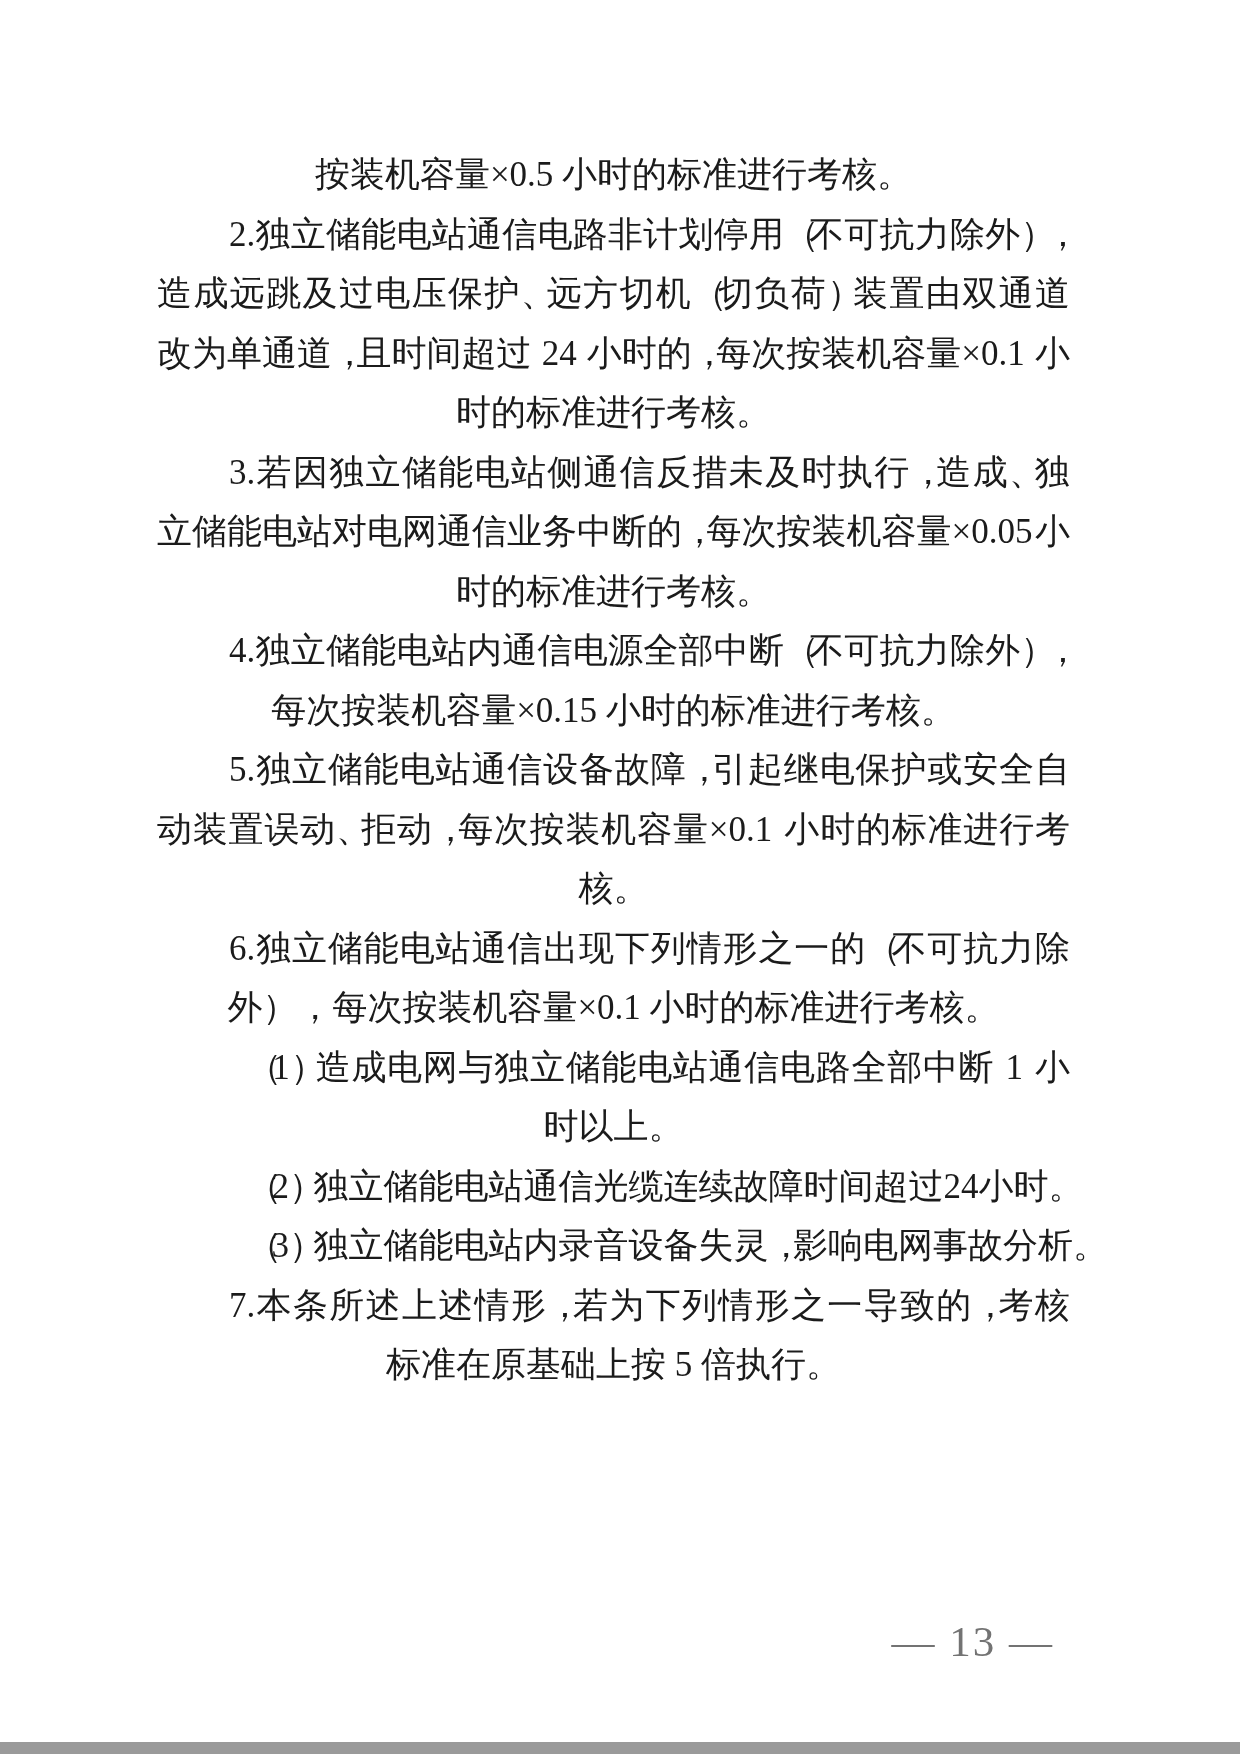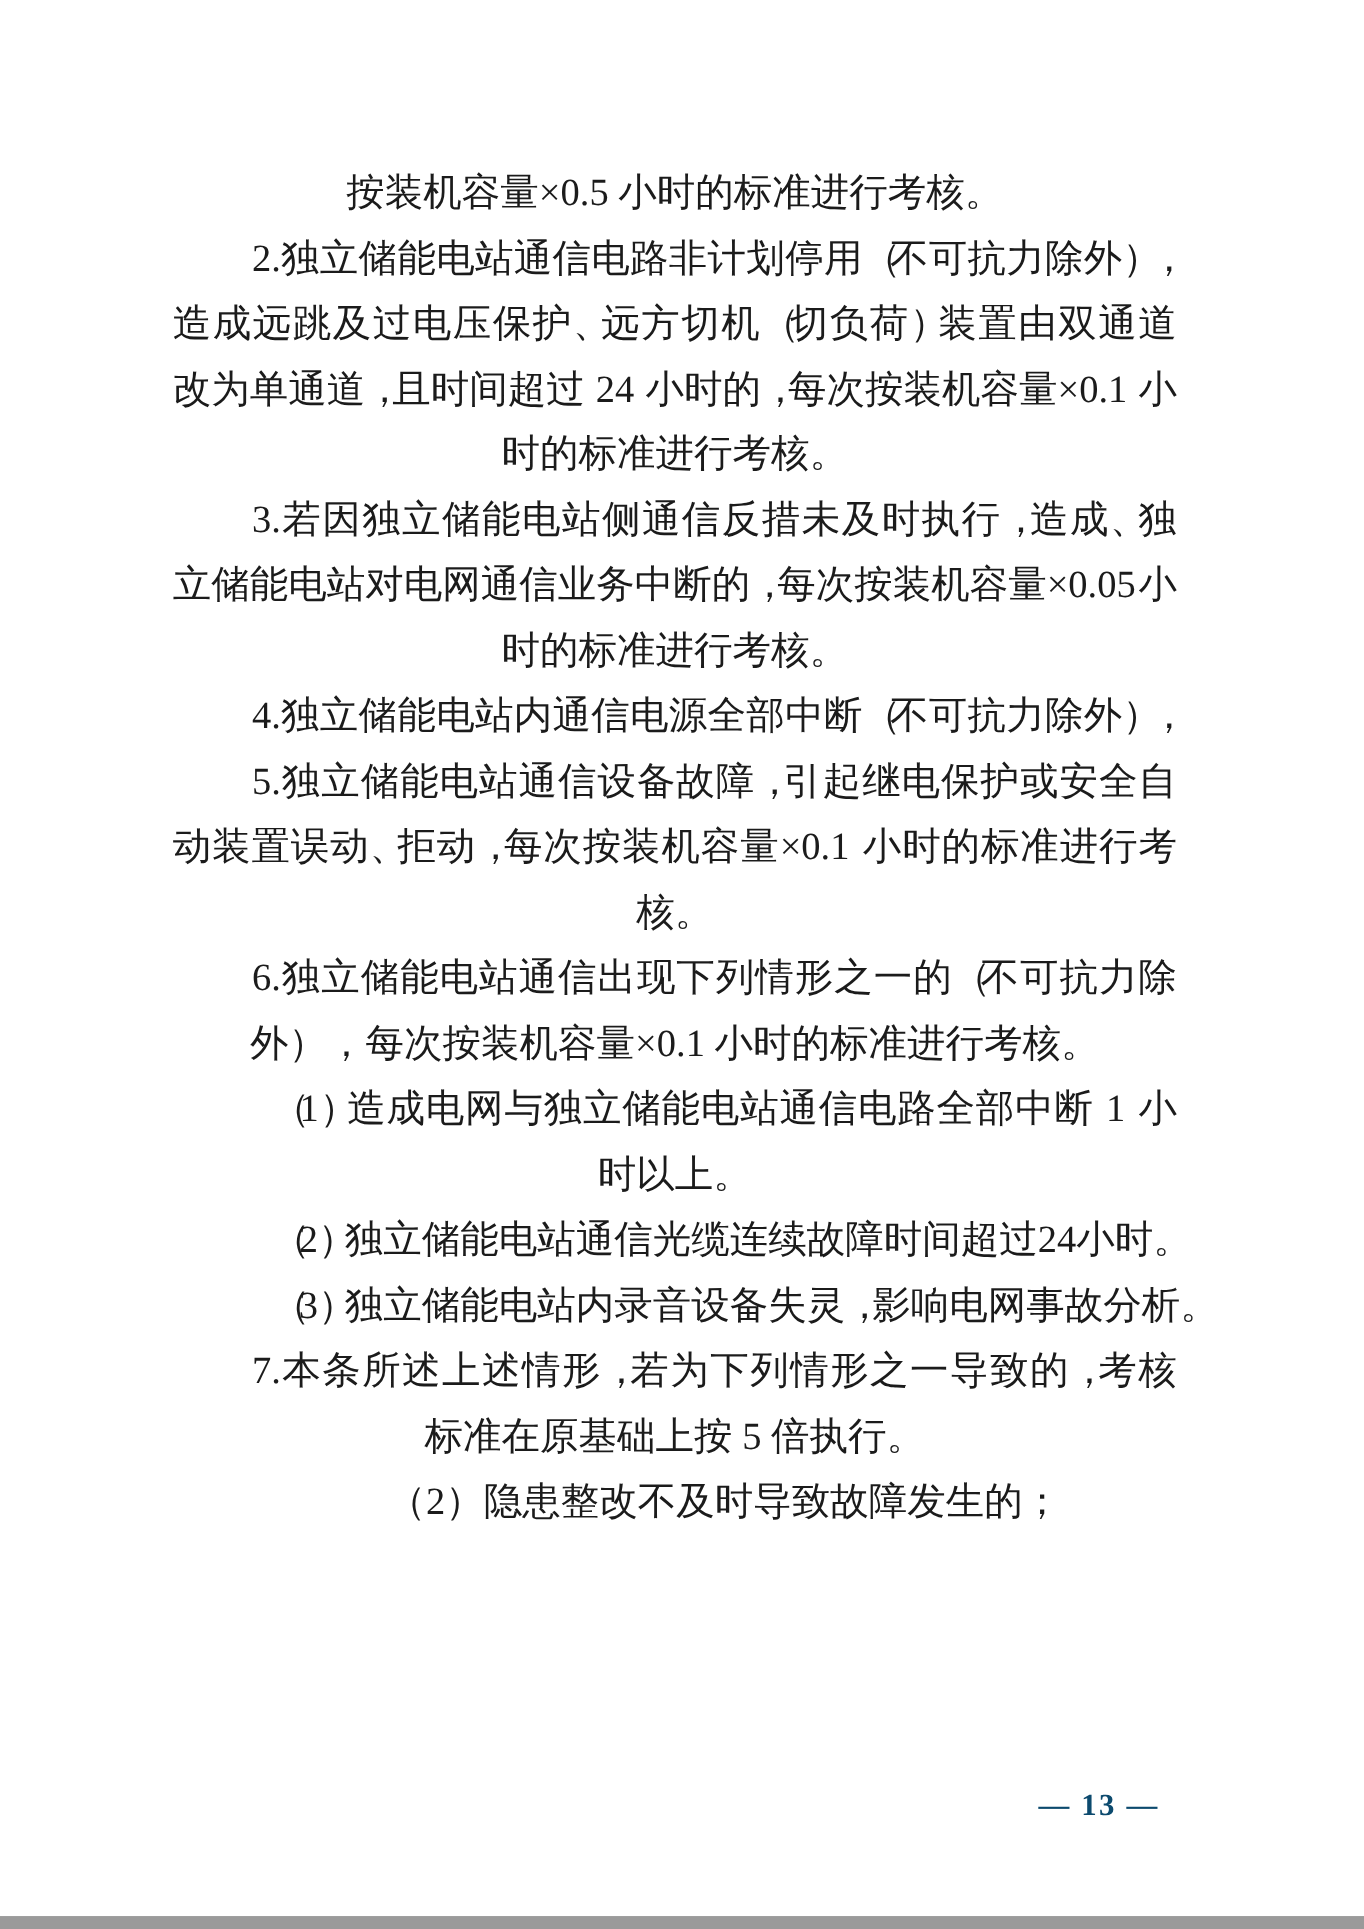--- a/index.html
+++ b/index.html
@@ -33,48 +33,47 @@
   }
   .line.full span{display:block;line-height:59.5px;}
   .line.full .p{width:0.70em;overflow:visible;}   
   .line.full .sp{width:0.30em;overflow:hidden;}   
   .indent-num{padding-left:72px;}
   .indent-paren{padding-left:90px;}
   .page-number{
     position:absolute;
     top:1622px;
     right:186px;
-    font-size:28px;
+    font-size:43px;
     line-height:40px;
     letter-spacing:2px;
-    color:#0c4a6e;
-    font-weight:bold;
+    color:#737373;
   }
 </style>
 </head>
 <body>
 
 <div class="page">
   <div class="text-block">
     <div class="line">按装机容量×0.5 小时的标准进行考核。</div>
     <div class="line full indent-num"><span>2.</span><span>独</span><span>立</span><span>储</span><span>能</span><span>电</span><span>站</span><span>通</span><span>信</span><span>电</span><span>路</span><span>非</span><span>计</span><span>划</span><span>停</span><span>用</span><span class="p">（</span><span>不</span><span>可</span><span>抗</span><span>力</span><span>除</span><span>外</span><span class="p">）</span><span class="p">，</span></div>
     <div class="line full"><span>造</span><span>成</span><span>远</span><span>跳</span><span>及</span><span>过</span><span>电</span><span>压</span><span>保</span><span>护</span><span class="p">、</span><span>远</span><span>方</span><span>切</span><span>机</span><span class="p">（</span><span>切</span><span>负</span><span>荷</span><span class="p">）</span><span>装</span><span>置</span><span>由</span><span>双</span><span>通</span><span>道</span></div>
     <div class="line full"><span>改</span><span>为</span><span>单</span><span>通</span><span>道</span><span class="p">，</span><span>且</span><span>时</span><span>间</span><span>超</span><span>过</span><span class="sp">&nbsp;</span><span>24</span><span class="sp">&nbsp;</span><span>小</span><span>时</span><span>的</span><span class="p">，</span><span>每</span><span>次</span><span>按</span><span>装</span><span>机</span><span>容</span><span>量</span><span>×0.1</span><span class="sp">&nbsp;</span><span>小</span></div>
     <div class="line">时的标准进行考核。</div>
     <div class="line full indent-num"><span>3.</span><span>若</span><span>因</span><span>独</span><span>立</span><span>储</span><span>能</span><span>电</span><span>站</span><span>侧</span><span>通</span><span>信</span><span>反</span><span>措</span><span>未</span><span>及</span><span>时</span><span>执</span><span>行</span><span class="p">，</span><span>造</span><span>成</span><span class="p">、</span><span>独</span></div>
     <div class="line full"><span>立</span><span>储</span><span>能</span><span>电</span><span>站</span><span>对</span><span>电</span><span>网</span><span>通</span><span>信</span><span>业</span><span>务</span><span>中</span><span>断</span><span>的</span><span class="p">，</span><span>每</span><span>次</span><span>按</span><span>装</span><span>机</span><span>容</span><span>量</span><span>×0.05</span><span class="sp">&nbsp;</span><span>小</span></div>
     <div class="line">时的标准进行考核。</div>
     <div class="line full indent-num"><span>4.</span><span>独</span><span>立</span><span>储</span><span>能</span><span>电</span><span>站</span><span>内</span><span>通</span><span>信</span><span>电</span><span>源</span><span>全</span><span>部</span><span>中</span><span>断</span><span class="p">（</span><span>不</span><span>可</span><span>抗</span><span>力</span><span>除</span><span>外</span><span class="p">）</span><span class="p">，</span></div>
+    <div class="line">每次按装机容量×0.15 小时的标准进行考核。</div>
     <div class="line full indent-num"><span>5.</span><span>独</span><span>立</span><span>储</span><span>能</span><span>电</span><span>站</span><span>通</span><span>信</span><span>设</span><span>备</span><span>故</span><span>障</span><span class="p">，</span><span>引</span><span>起</span><span>继</span><span>电</span><span>保</span><span>护</span><span>或</span><span>安</span><span>全</span><span>自</span></div>
     <div class="line full"><span>动</span><span>装</span><span>置</span><span>误</span><span>动</span><span class="p">、</span><span>拒</span><span>动</span><span class="p">，</span><span>每</span><span>次</span><span>按</span><span>装</span><span>机</span><span>容</span><span>量</span><span>×0.1</span><span class="sp">&nbsp;</span><span>小</span><span>时</span><span>的</span><span>标</span><span>准</span><span>进</span><span>行</span><span>考</span></div>
     <div class="line">核。</div>
     <div class="line full indent-num"><span>6.</span><span>独</span><span>立</span><span>储</span><span>能</span><span>电</span><span>站</span><span>通</span><span>信</span><span>出</span><span>现</span><span>下</span><span>列</span><span>情</span><span>形</span><span>之</span><span>一</span><span>的</span><span class="p">（</span><span>不</span><span>可</span><span>抗</span><span>力</span><span>除</span></div>
     <div class="line">外），每次按装机容量×0.1 小时的标准进行考核。</div>
     <div class="line full indent-paren"><span class="p">（</span><span>1</span><span class="p">）</span><span>造</span><span>成</span><span>电</span><span>网</span><span>与</span><span>独</span><span>立</span><span>储</span><span>能</span><span>电</span><span>站</span><span>通</span><span>信</span><span>电</span><span>路</span><span>全</span><span>部</span><span>中</span><span>断</span><span class="sp">&nbsp;</span><span>1</span><span class="sp">&nbsp;</span><span>小</span></div>
     <div class="line">时以上。</div>
     <div class="line full indent-paren"><span class="p">（</span><span>2</span><span class="p">）</span><span>独</span><span>立</span><span>储</span><span>能</span><span>电</span><span>站</span><span>通</span><span>信</span><span>光</span><span>缆</span><span>连</span><span>续</span><span>故</span><span>障</span><span>时</span><span>间</span><span>超</span><span>过</span><span class="sp">&nbsp;</span><span>24</span><span class="sp">&nbsp;</span><span>小</span><span>时</span><span class="p">。</span></div>
     <div class="line full indent-paren"><span class="p">（</span><span>3</span><span class="p">）</span><span>独</span><span>立</span><span>储</span><span>能</span><span>电</span><span>站</span><span>内</span><span>录</span><span>音</span><span>设</span><span>备</span><span>失</span><span>灵</span><span class="p">，</span><span>影</span><span>响</span><span>电</span><span>网</span><span>事</span><span>故</span><span>分</span><span>析</span><span class="p">。</span></div>
     <div class="line full indent-num"><span>7.</span><span>本</span><span>条</span><span>所</span><span>述</span><span>上</span><span>述</span><span>情</span><span>形</span><span class="p">，</span><span>若</span><span>为</span><span>下</span><span>列</span><span>情</span><span>形</span><span>之</span><span>一</span><span>导</span><span>致</span><span>的</span><span class="p">，</span><span>考</span><span>核</span></div>
     <div class="line">标准在原基础上按 5 倍执行。</div>
-    <div class="line indent-paren">（2）隐患整改不及时导致故障发生的；</div>
   </div>
   <div class="page-number">— 13 —</div>
 </div>
 
 </body></html>

